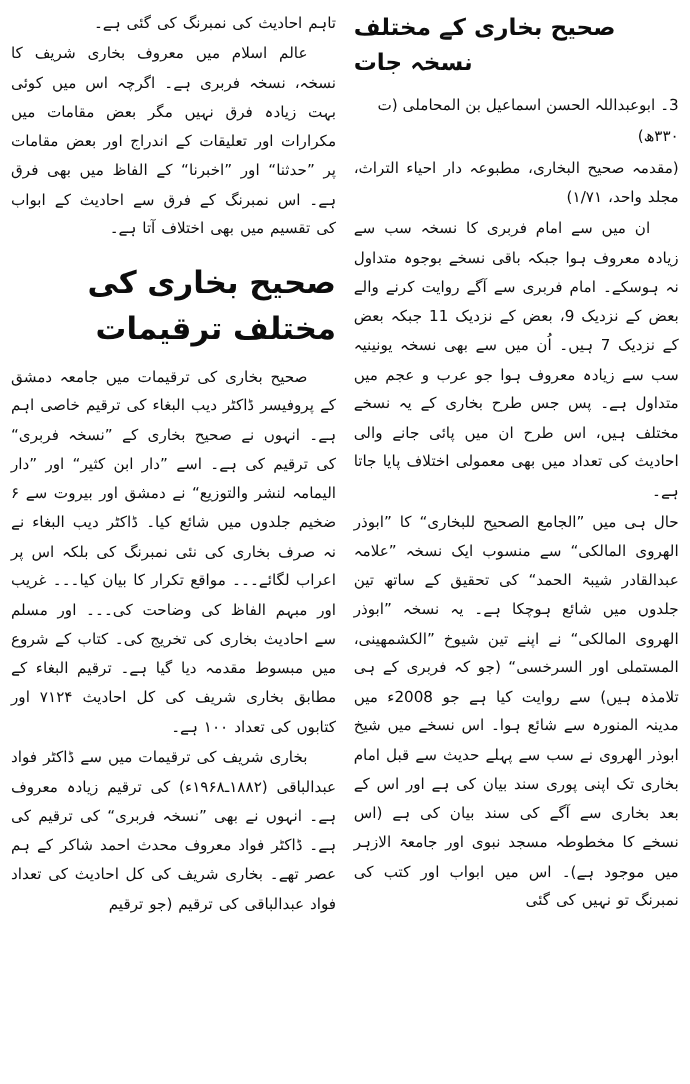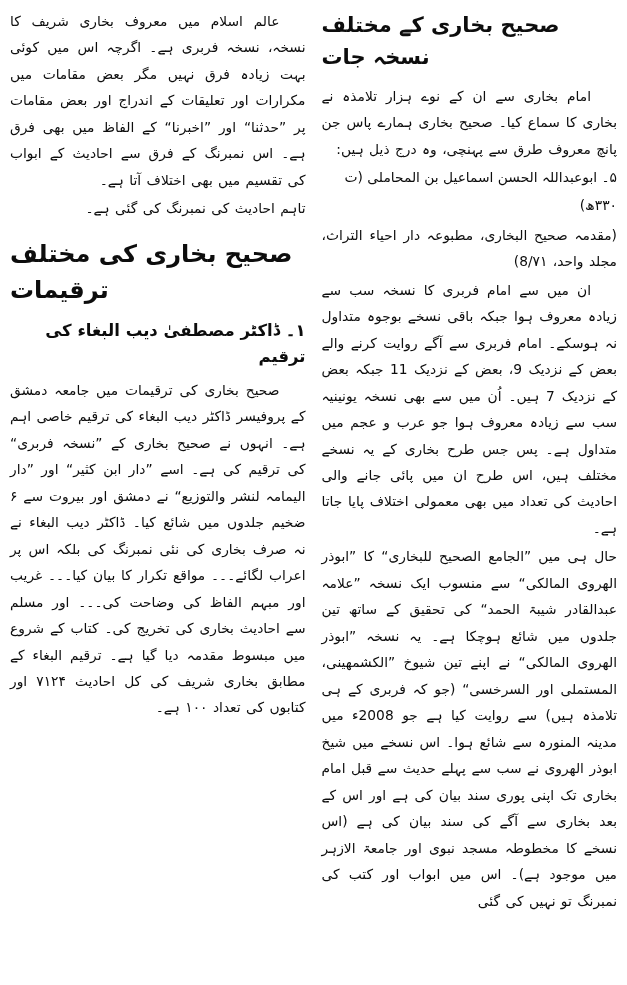--- a/index.html
+++ b/index.html
@@ -38,23 +38,23 @@
     text-indent: 26px;
   }
   h1.article-title {
     font-size: 21px;
     font-weight: 700;
     text-align: left;
     margin: 2px 0 10px 0;
     line-height: 1.5;
   }
   h2.section-heading {
-    font-size: 24px;
+    font-size: 28px;
     font-weight: 700;
-    text-align: left;
+    text-align: right;
     margin: 14px 0 10px 0;
     line-height: 1.5;
   }
   h3.sub-heading {
     font-size: 16.5px;
     font-weight: 700;
     text-align: right;
     margin: 10px 0 6px 0;
     line-height: 1.6;
   }
@@ -68,41 +68,40 @@
   }
 </style>
 </head>
 <body>
 
 <div class="page">
 
   <div class="col">
     <h1 class="article-title">صحیح بخاری کے مختلف نسخہ جات</h1>
 
-    <p class="para indent">امام بخاری سے ان کے نوے ہزار تلامذہ نے بخاری کا سماع کیا۔ صحیح بخاری ہمارے پاس جن پانچ معروف طرق سے پہنچی، وہ درج ذیل ہیں:</p>
 
     <div class="narrators">
-      <div class="narrator">۵۔ ابوعبداللہ الحسن اسماعیل بن المحاملی (ت ۳۳۰ھ)</div>
+      <div class="narrator">3۔ ابوعبداللہ الحسن اسماعیل بن المحاملی (ت ۳۳۰ھ)</div>
     </div>
 
-    <p class="para">(مقدمہ صحیح البخاری، مطبوعہ دار احیاء التراث، مجلد واحد، 8/۷۱)</p>
+    <p class="para">(مقدمہ صحیح البخاری، مطبوعہ دار احیاء التراث، مجلد واحد، ۱/۷۱)</p>
 
     <p class="para indent">ان میں سے امام فربری کا نسخہ سب سے زیادہ معروف ہوا جبکہ باقی نسخے بوجوہ متداول نہ ہوسکے۔ امام فربری سے آگے روایت کرنے والے بعض کے نزدیک 9، بعض کے نزدیک 11 جبکہ بعض کے نزدیک 7 ہیں۔ اُن میں سے بھی نسخہ یونینیہ سب سے زیادہ معروف ہوا جو عرب و عجم میں متداول ہے۔ پس جس طرح بخاری کے یہ نسخے مختلف ہیں، اس طرح ان میں پائی جانے والی احادیث کی تعداد میں بھی معمولی اختلاف پایا جاتا ہے۔</p>
 
     <p class="para">حال ہی میں ”الجامع الصحیح للبخاری“ کا ”ابوذر الھروی المالکی“ سے منسوب ایک نسخہ ”علامہ عبدالقادر شیبۃ الحمد“ کی تحقیق کے ساتھ تین جلدوں میں شائع ہوچکا ہے۔ یہ نسخہ ”ابوذر الھروی المالکی“ نے اپنے تین شیوخ ”الکشمھینی، المستملی اور السرخسی“ (جو کہ فربری کے ہی تلامذہ ہیں) سے روایت کیا ہے جو 2008ء میں مدینہ المنورہ سے شائع ہوا۔ اس نسخے میں شیخ ابوذر الھروی نے سب سے پہلے حدیث سے قبل امام بخاری تک اپنی پوری سند بیان کی ہے اور اس کے بعد بخاری سے آگے کی سند بیان کی ہے (اس نسخے کا مخطوطہ مسجد نبوی اور جامعۃ الازہر میں موجود ہے)۔ اس میں ابواب اور کتب کی نمبرنگ تو نہیں کی گئی</p>
   </div>
 
   <div class="col">
+    <p class="para">تاہم احادیث کی نمبرنگ کی گئی ہے۔</p>
+
     <p class="para indent">عالم اسلام میں معروف بخاری شریف کا نسخہ، نسخہ فربری ہے۔ اگرچہ اس میں کوئی بہت زیادہ فرق نہیں مگر بعض مقامات میں مکرارات اور تعلیقات کے اندراج اور بعض مقامات پر ”حدثنا“ اور ”اخبرنا“ کے الفاظ میں بھی فرق ہے۔ اس نمبرنگ کے فرق سے احادیث کے ابواب کی تقسیم میں بھی اختلاف آتا ہے۔</p>
-
-    <p class="para">تاہم احادیث کی نمبرنگ کی گئی ہے۔</p>
 
     <h2 class="section-heading">صحیح بخاری کی مختلف ترقیمات</h2>
 
-    <h3 class="sub-heading">۱۔ ڈاکٹر مصطفیٰ دیب البغاء کی ترقیم</h3>
 
     <p class="para indent">صحیح بخاری کی ترقیمات میں جامعہ دمشق کے پروفیسر ڈاکٹر دیب البغاء کی ترقیم خاصی اہم ہے۔ انہوں نے صحیح بخاری کے ”نسخہ فربری“ کی ترقیم کی ہے۔ اسے ”دار ابن کثیر“ اور ”دار الیمامہ لنشر والتوزیع“ نے دمشق اور بیروت سے ۶ ضخیم جلدوں میں شائع کیا۔ ڈاکٹر دیب البغاء نے نہ صرف بخاری کی نئی نمبرنگ کی بلکہ اس پر اعراب لگائے۔۔۔ مواقع تکرار کا بیان کیا۔۔۔ غریب اور مبہم الفاظ کی وضاحت کی۔۔۔ اور مسلم سے احادیث بخاری کی تخریج کی۔ کتاب کے شروع میں مبسوط مقدمہ دیا گیا ہے۔ ترقیم البغاء کے مطابق بخاری شریف کی کل احادیث ۷۱۲۴ اور کتابوں کی تعداد ۱۰۰ ہے۔</p>
 
 
 
+    <p class="para indent">بخاری شریف کی ترقیمات میں سے ڈاکٹر فواد عبدالباقی (۱۸۸۲ـ۱۹۶۸ء) کی ترقیم زیادہ معروف ہے۔ انہوں نے بھی ”نسخہ فربری“ کی ترقیم کی ہے۔ ڈاکٹر فواد معروف محدث احمد شاکر کے ہم عصر تھے۔ بخاری شریف کی کل احادیث کی تعداد فواد عبدالباقی کی ترقیم (جو ترقیم</p>
   </div>
 
 </div>
 
 </body></html>

